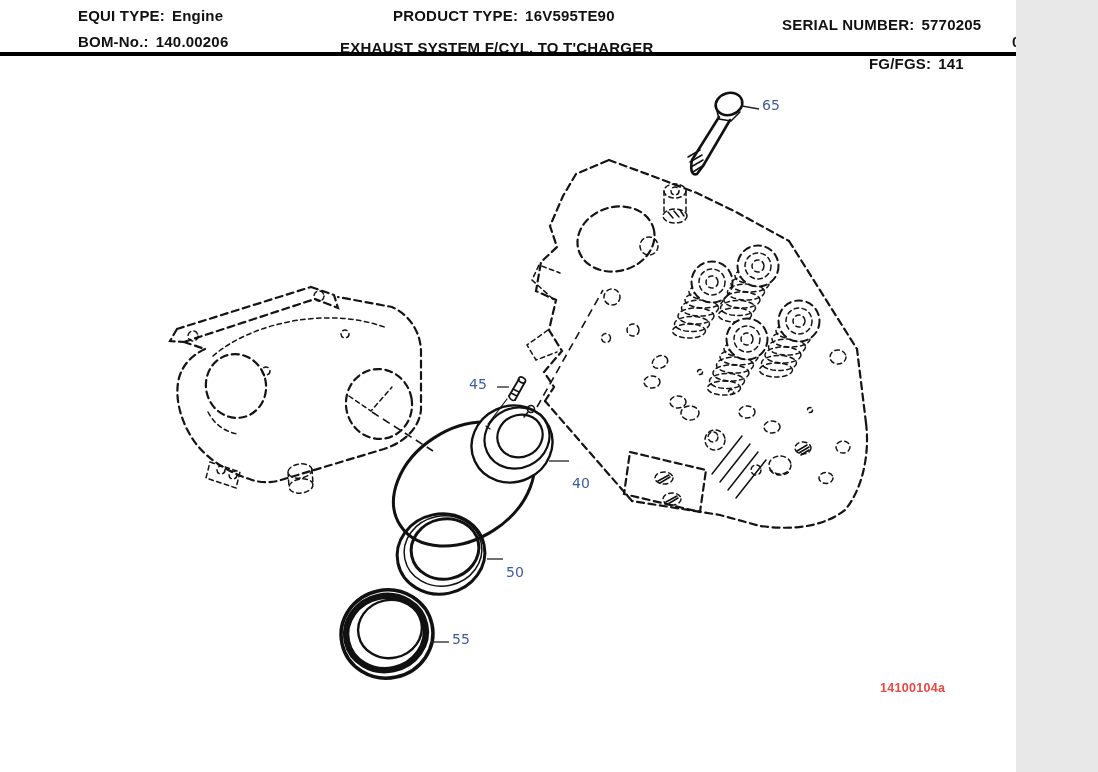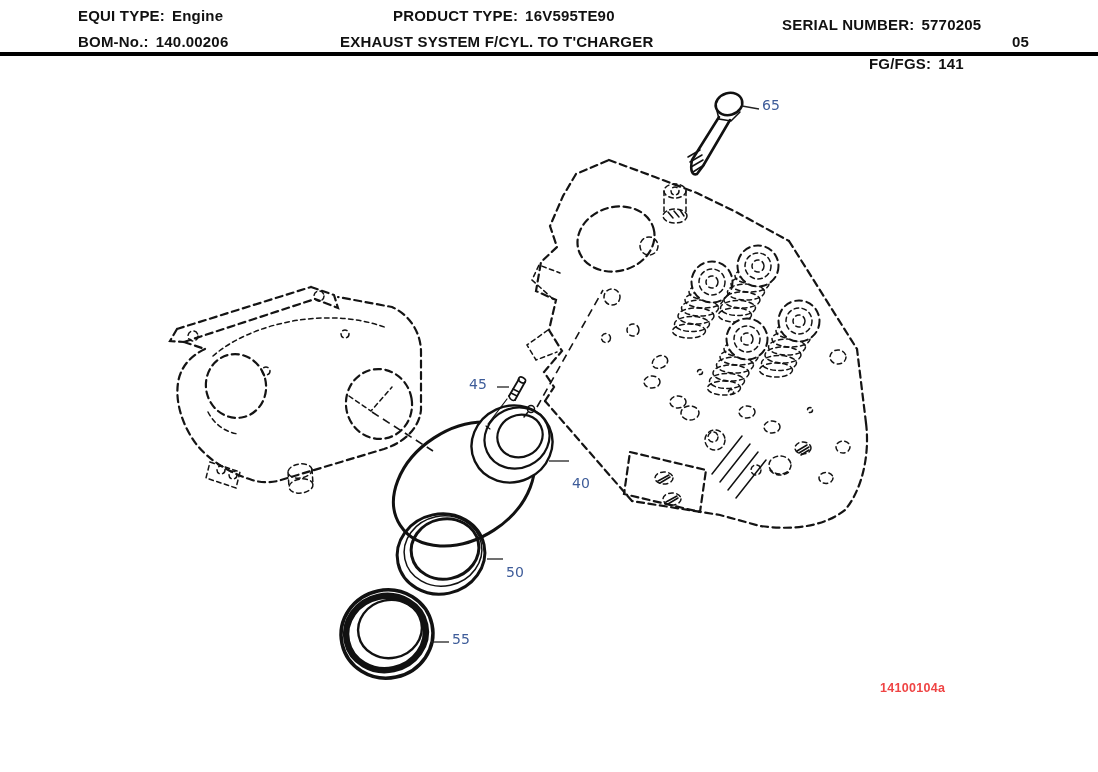--- a/index.html
+++ b/index.html
@@ -1,17 +1,17 @@
 <!DOCTYPE html>
 <html><head>
 <meta charset="utf-8">
 <style>
   html,body{margin:0;padding:0;background:#e8e8e8;}
   .page{
-    position:relative;width:1098px;height:772px;background:#ffffff;
+    position:relative;width:1016px;height:772px;background:#ffffff;
     font-family:"Liberation Sans", sans-serif;overflow:hidden;
   }
   
   .hdr-item{
     position:absolute;white-space:nowrap;
     font-size:15px;font-weight:700;color:#111;letter-spacing:.2px;
   }
   .hdr-item .val{margin-left:7px;}
   .hdr-rule{
     position:absolute;left:0;top:52px;width:1098px;height:4px;background:#000;
@@ -39,21 +39,21 @@
 <body>
 
 <div class="page">
 
   <div>
     <span class="hdr-item" style="left:78px;top:7px;"><span>EQUI TYPE:</span><span class="val">Engine</span></span>
     <span class="hdr-item" style="left:393px;top:7px;"><span>PRODUCT TYPE:</span><span class="val">16V595TE90</span></span>
     <span class="hdr-item" style="left:782px;top:16px;"><span>SERIAL NUMBER:</span><span class="val">5770205</span></span>
 
     <span class="hdr-item" style="left:78px;top:33px;"><span>BOM-No.:</span><span class="val">140.00206</span></span>
-    <span class="hdr-item" style="left:340px;top:33px;">EXHAUST SYSTEM F/CYL. TO T'CHARGER</span>
+    <span class="hdr-item" style="left:340px;top:39px;">EXHAUST SYSTEM F/CYL. TO T'CHARGER</span>
     <span class="hdr-item" style="left:869px;top:33px;margin-top:22px;"><span>FG/FGS:</span><span class="val">141</span></span>
     <span class="hdr-item" style="left:1012px;top:33px;">05</span>
 
     <div class="hdr-rule"></div>
   </div>
 
   <svg class="diagram-svg" width="1098" height="772" viewBox="0 0 1098 772">
 
     <defs>
 

